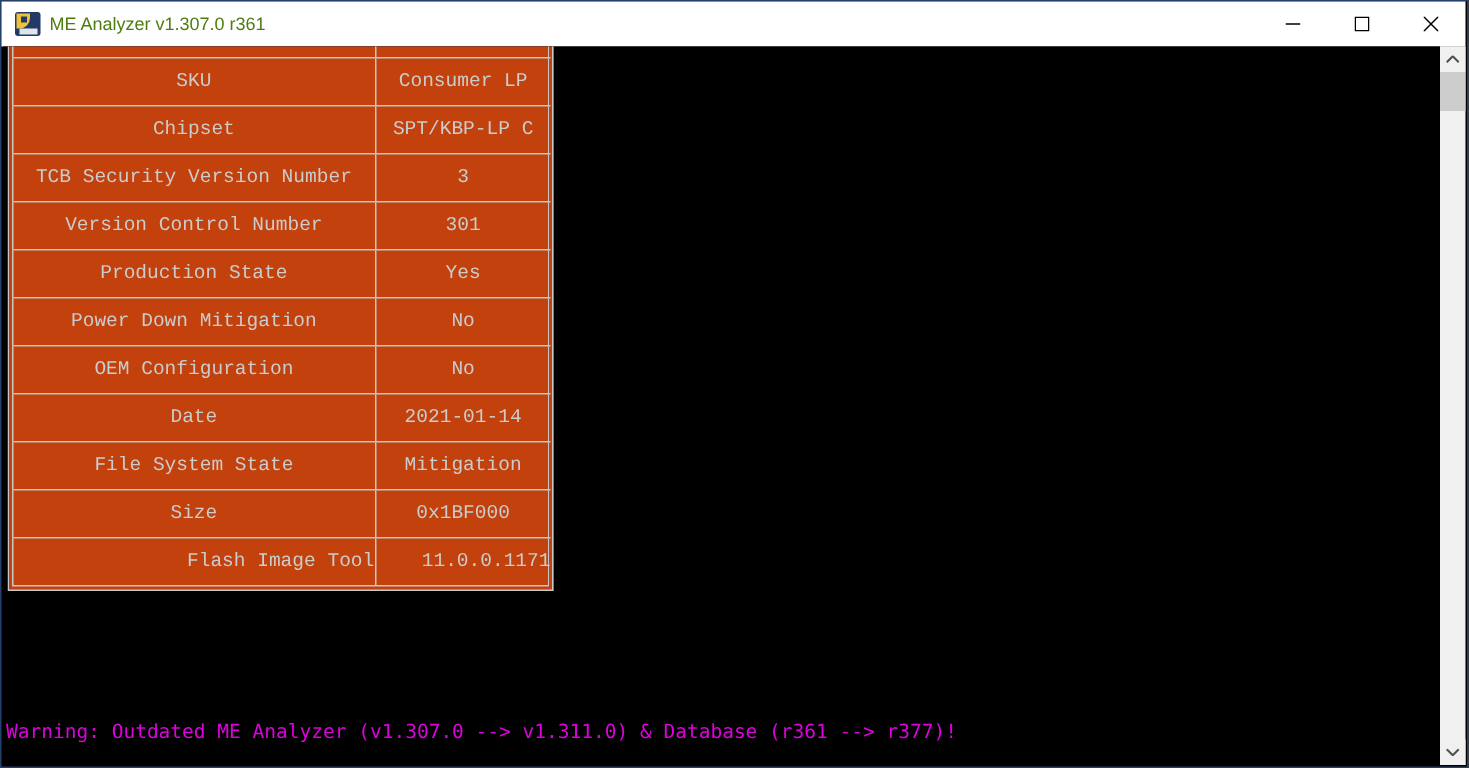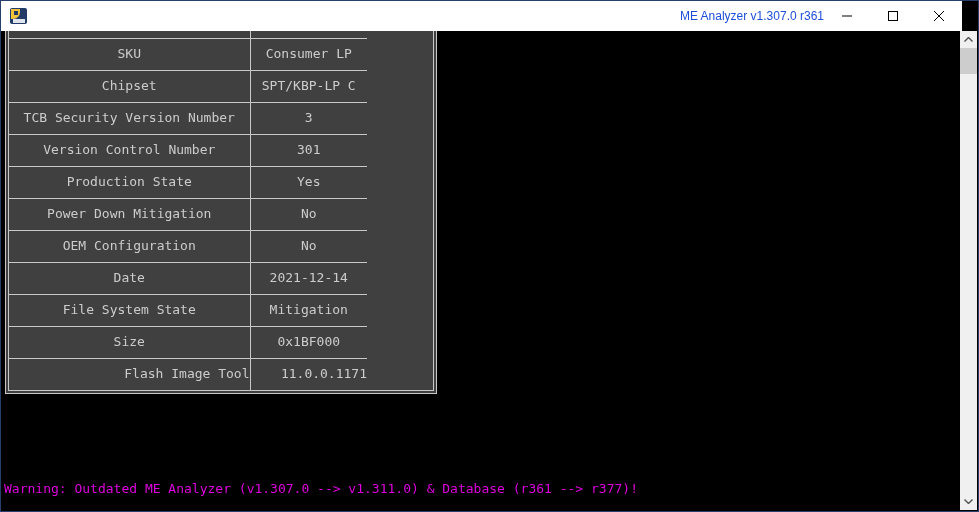--- a/index.html
+++ b/index.html
@@ -10,46 +10,47 @@
   }
   *{margin:0;padding:0;box-sizing:border-box;}
   html,body{width:979px;height:512px;overflow:hidden;background:#777;}
   .window{
     position:relative;width:979px;height:512px;
     border:1px solid #24406b;background:#000;
     font-family:"DejaVu Sans Mono","Liberation Mono",monospace;
   }
   
   .titlebar{
-    position:absolute;top:0;left:0;right:16px;height:30px;background:#ffffff;
+    position:absolute;top:0;left:0;right:1px;height:30px;background:#ffffff;
     display:flex;align-items:center;
-    font-family:"Liberation Sans","DejaVu Sans",sans-serif;font-size:12px;color:#1d4ed8;text-align:right;
+    font-family:"Liberation Sans","DejaVu Sans",sans-serif;font-size:12px;color:#4d7c0f;
   }
   .app-icon{position:relative;width:17px;height:16px;margin:0 6px 0 9px;
     background:#233a66;border-radius:2px;overflow:hidden;flex:0 0 auto;}
   .app-icon .ic-y{position:absolute;left:1px;top:1px;width:9px;height:10px;
     background:#f0c23c;border-radius:0 0 7px 0;}
   .app-icon .ic-n{position:absolute;left:4px;top:3px;width:4px;height:4px;background:#233a66;}
   .app-icon .ic-w{position:absolute;left:3px;bottom:1px;right:2px;height:4px;background:#dfe3ec;}
   .title-text{flex:1 1 auto;white-space:nowrap;overflow:hidden;}
   .controls{display:flex;height:30px;flex:0 0 auto;}
   .ctrl{width:46px;height:30px;display:flex;align-items:center;justify-content:center;cursor:default;}
   .ctrl svg{display:block;}
   
   .console{
     position:absolute;top:30px;left:1px;right:18px;bottom:1px;
     background:var(--bg);color:var(--con-text);
     font-size:13px;line-height:16px;overflow:hidden;
   }
   .fw-table-wrap{
-    position:absolute;left:3px;top:-24px;width:432px;
+    position:absolute;left:3px;top:-24px;width:364px;
     border-left:4px double var(--grid);
     border-right:4px double var(--grid);
     border-bottom:4px double var(--grid);
-    background:#404040;
+    background:#c2410c;
+    font-family:Liberation Mono, monospace;
   }
   table.fw-table{border-collapse:collapse;table-layout:fixed;width:358px;}
   table.fw-table td{
     border:1px solid var(--grid);height:32px;
     text-align:center;vertical-align:middle;
     color:var(--con-text);font-size:13px;
     overflow:hidden;white-space:nowrap;
   }
   table.fw-table tr td:first-child{width:241px;border-left:none;}
   table.fw-table tr td:last-child{width:117px;border-right:none;margin-left:40px;}
@@ -137,21 +138,21 @@
             <tr>
               <td>Power Down Mitigation</td>
               <td>No</td>
             </tr>
             <tr>
               <td>OEM Configuration</td>
               <td>No</td>
             </tr>
             <tr>
               <td>Date</td>
-              <td>2021-12-14</td>
+              <td>2021-01-14</td>
             </tr>
             <tr>
               <td>File System State</td>
               <td>Mitigation</td>
             </tr>
             <tr>
               <td>Size</td>
               <td>0x1BF000</td>
             </tr>
             <tr>

